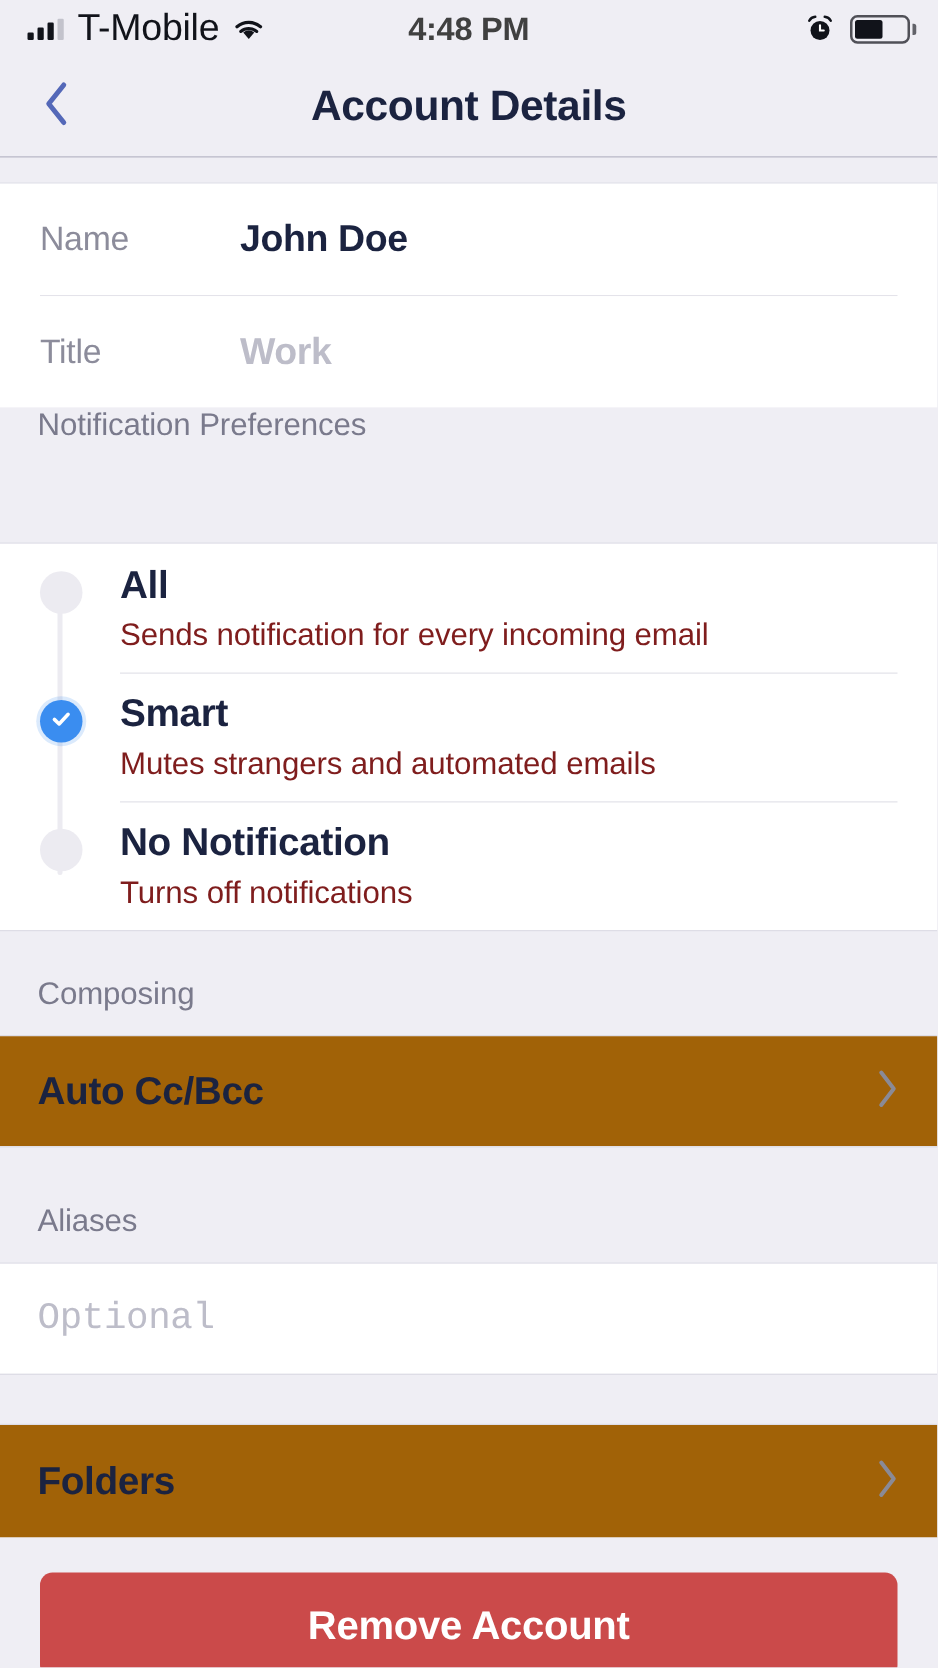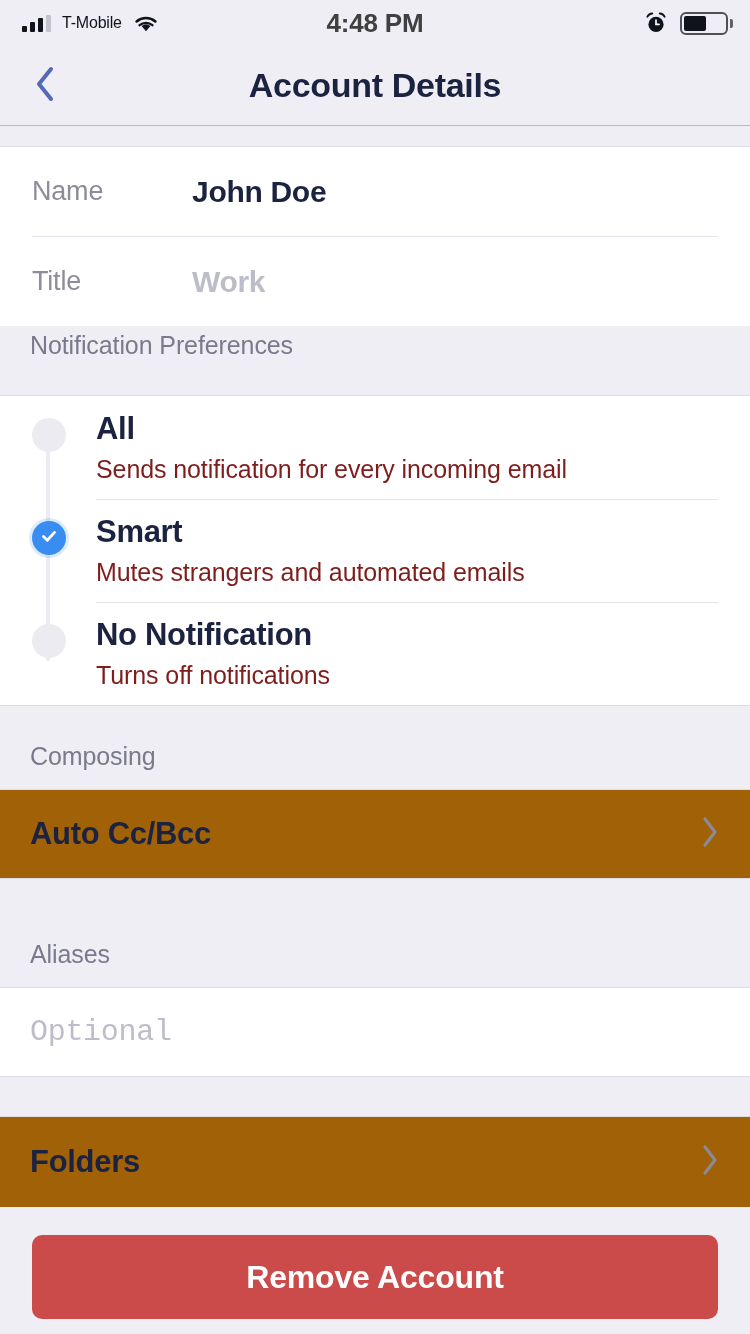--- a/index.html
+++ b/index.html
@@ -16,21 +16,21 @@
     position:relative; height:46px; background:#EFEEF4;
     display:flex; align-items:center; padding:0 22px;
   }
   .sb-left { display:flex; align-items:center; gap:11px; }
   .bars { display:flex; align-items:flex-end; gap:3px; height:17px; }
   .bars i { display:block; width:5px; background:#11131A; border-radius:1px; }
   .bars i:nth-child(1){ height:6px; }
   .bars i:nth-child(2){ height:10px; }
   .bars i:nth-child(3){ height:14px; }
   .bars i:nth-child(4){ height:17px; background:#C3C3CC; }
-  .carrier { font-size:16px; color:#11131A; letter-spacing:-.2px; }
+  .carrier { font-size:30px; color:#11131A; letter-spacing:-.2px; }
   .wifi { width:26px; height:19px; position:relative; }
   .sb-center {
     position:absolute; left:0; right:0; text-align:center;
     font-size:26px; font-weight:bold; color:#404040; letter-spacing:-.2px;
     pointer-events:none;
   }
   .sb-right { margin-left:auto; display:flex; align-items:center; gap:13px; }
   .alarm { width:22px; height:22px; }
   .battery { position:relative; width:48px; height:23px; }
   .battery .shell {
@@ -195,21 +195,21 @@
     </div>
     <div class="field-divider">
         <div></div>
       </div>
     <div class="field-row">
       <span class="field-label">Title</span>
       <span class="field-placeholder">Work</span>
     </div>
   </div>
 
-  <div class="sec-header" style="height:70px; align-items:center; padding-bottom:30px;">
+  <div class="sec-header" style="height:109px; align-items:flex-start; padding-bottom:30px;">
     <span>Notification Preferences</span>
   </div>
 
   <div class="radios">
     <div class="radio-rail"></div>
 
     <div class="radio-row">
       <span class="radio-dot"></span>
       <div class="radio-title">All</div>
       <div class="radio-sub">Sends notification for every incoming email</div>
@@ -240,21 +240,21 @@
 
   <div class="nav-row">
     <span class="nav-row-label">Auto Cc/Bcc</span>
     <span class="chev">
       <svg width="20" height="34" viewBox="0 0 20 34">
         <path d="M5 4 L15 17 L5 30" stroke="#8A8A96" stroke-width="3.2" fill="none" stroke-linecap="round" stroke-linejoin="round"></path>
       </svg>
     </span>
   </div>
 
-  <div class="sec-header" style="height:110px; align-items:flex-end; padding-bottom:18px; border-top:1px solid #DEDDE6;">
+  <div class="sec-header" style="height:94px; align-items:flex-end; padding-bottom:18px; border-top:1px solid #DEDDE6;">
     <span>Aliases</span>
   </div>
 
   <div class="alias-row">
     <input class="alias-input" type="text" placeholder="Optional" style="">
   </div>
 
   <div class="gap" style="height:41px; border-top:1px solid #DEDDE6; border-bottom:1px solid #DEDDE6;"></div>
 
   <div class="nav-row" style="height:90px;">

